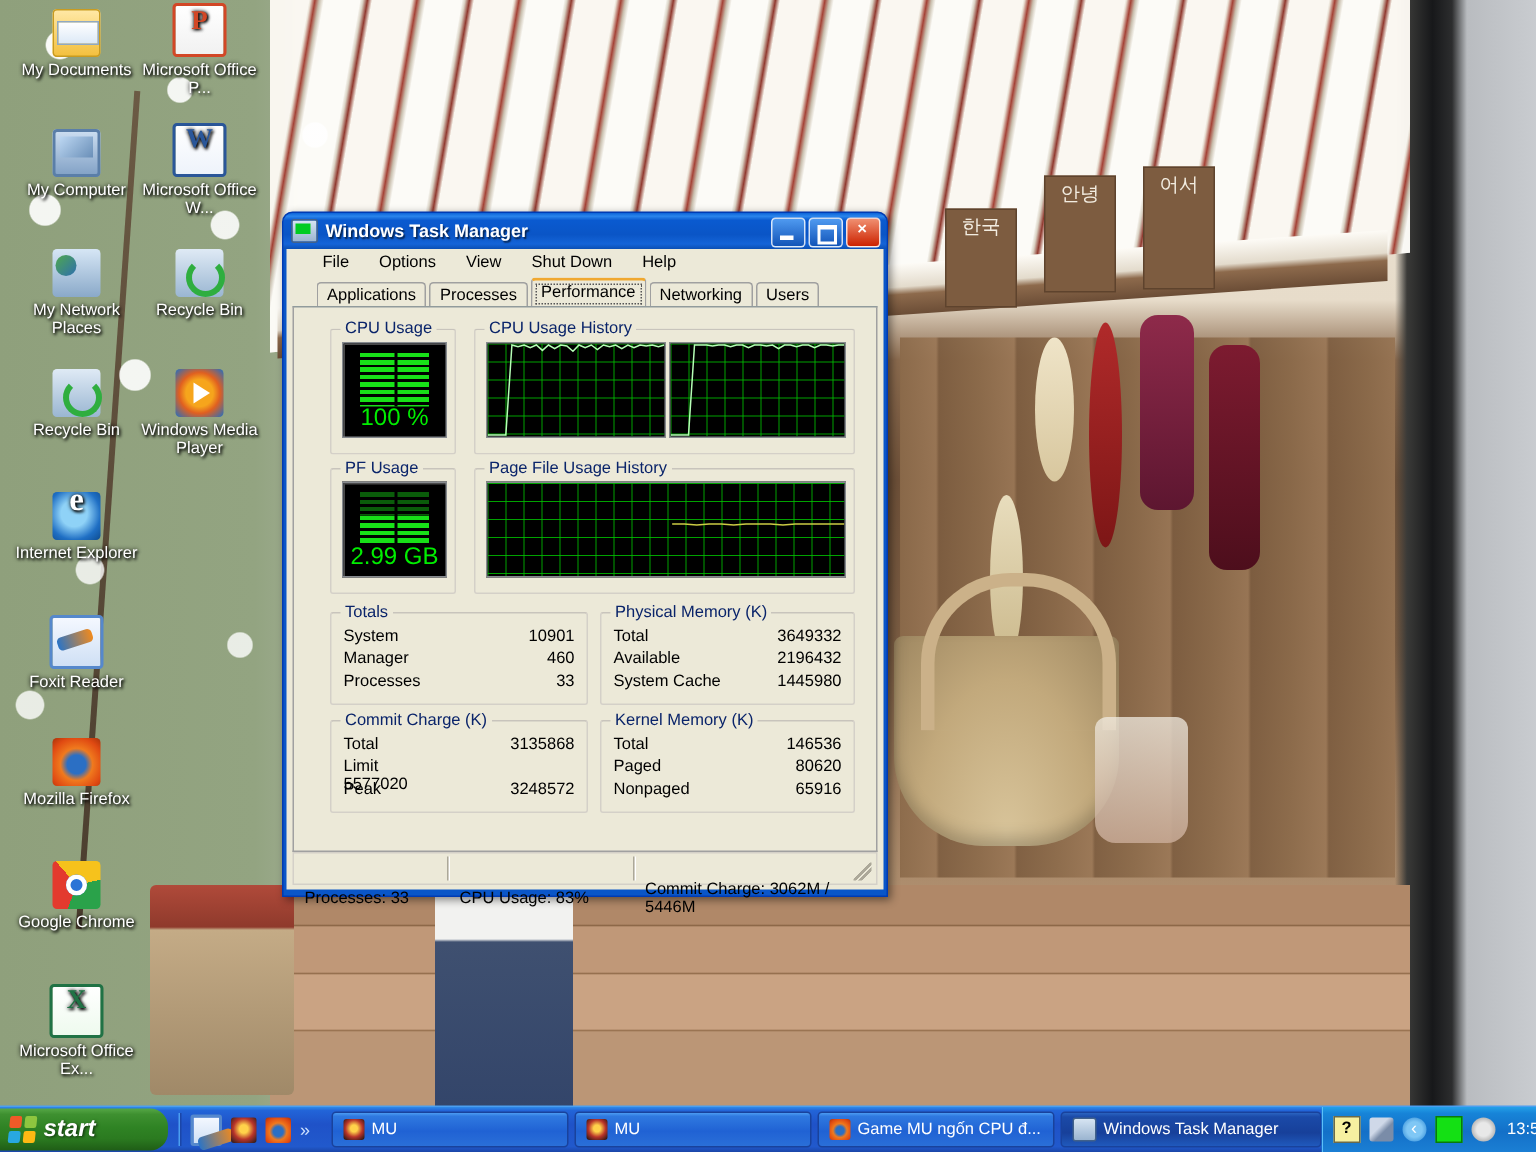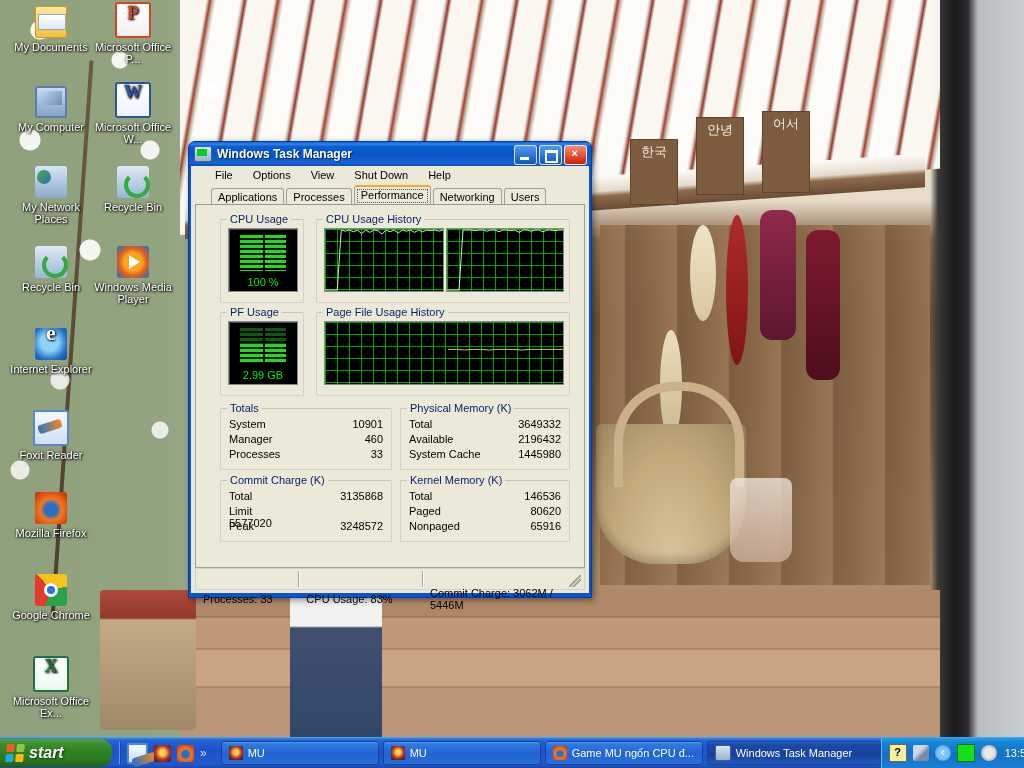--- a/index.html
+++ b/index.html
@@ -242,21 +242,21 @@
   .grp>.cap{
     position:absolute;left:6px;top:-7px;background:#ece9d8;padding:0 3px;
     color:#0a246a;font-size:11px;white-space:nowrap;
   }
   .meter{
     position:absolute;background:#000;border:1px solid #868a8e;
     box-shadow: inset 1px 1px 0 #4a4a4a;
   }
   .meterlabel{
     position:absolute;left:0;right:0;bottom:3px;text-align:center;
-    color:#00ee00;font-size:11px;font-family:"Liberation Sans",sans-serif;
+    color:#00ee00;font-size:16px;font-family:"Liberation Sans",sans-serif;
   }
   .graph{position:absolute;background:#000;border:1px solid #868a8e;overflow:hidden;}
   .grid{position:absolute;left:0;top:0;right:0;bottom:0;
     background-image:
       linear-gradient(to right, rgba(0,190,0,.85) 1px, transparent 1px),
       linear-gradient(to bottom, rgba(0,190,0,.85) 1px, transparent 1px);
     background-size:12px 12px;}
   .statrow{position:absolute;left:8px;right:8px;font-size:11px;color:#000;
     display:flex;justify-content:space-between;}
   #statusbar{

